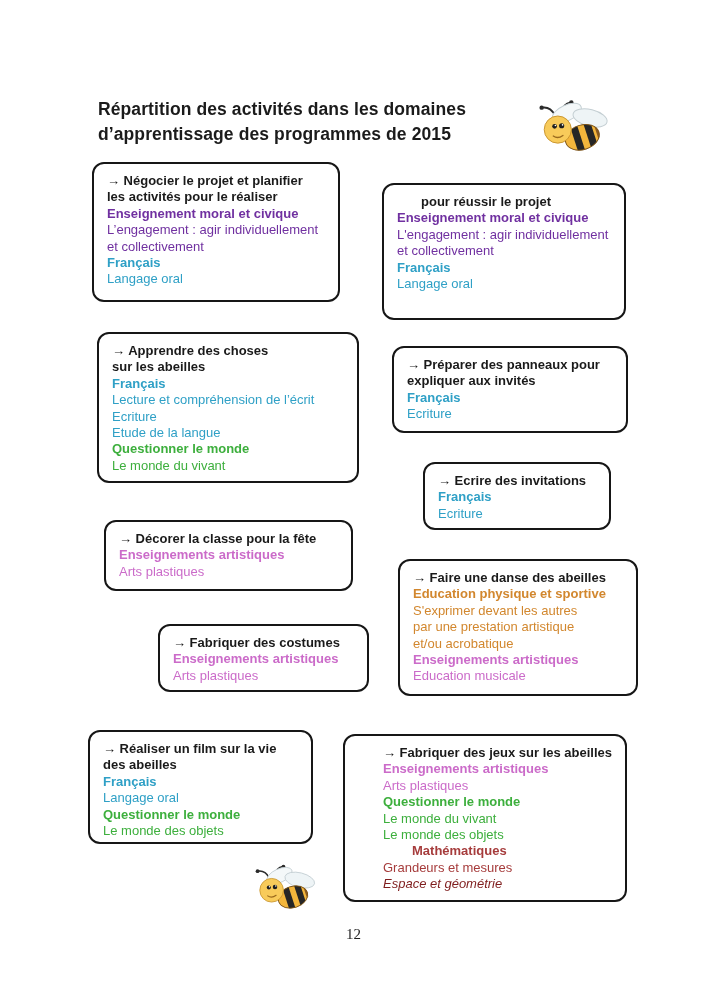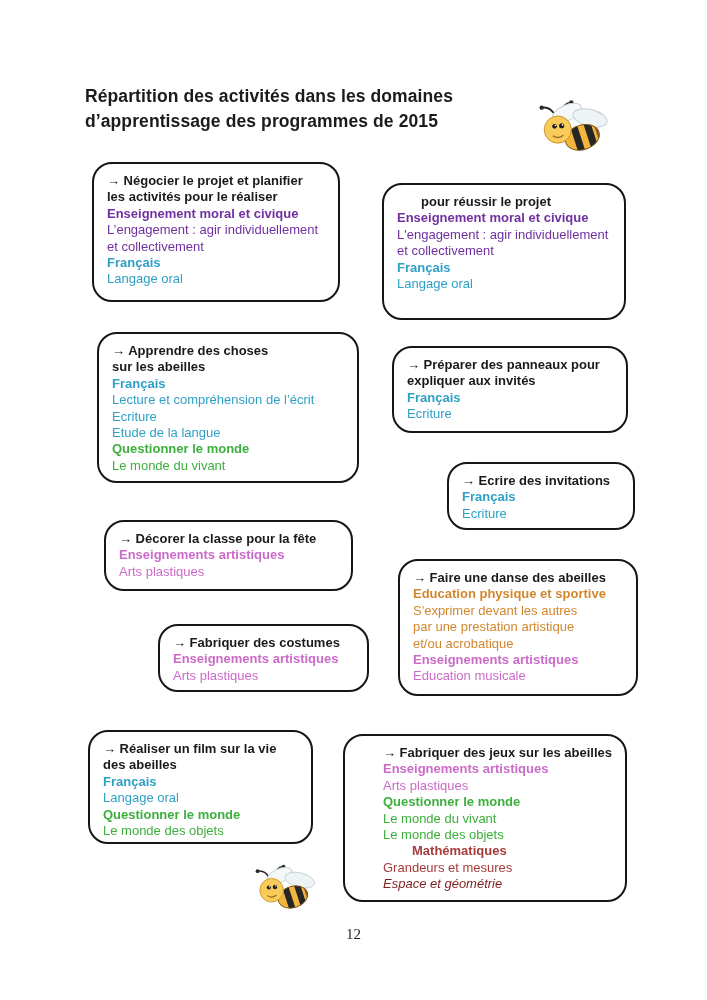--- a/index.html
+++ b/index.html
@@ -1,27 +1,27 @@
 <!DOCTYPE html>
 <html><head>
 <meta charset="utf-8">
 <style>
   html,body { margin:0; padding:0; background:#ffffff; }
   .page {
     position:relative; width:707px; height:1000px; background:#ffffff;
     font-family:"Liberation Sans", sans-serif; overflow:hidden;
   }
   .title {
-    position:absolute; left:83px; top:82px; margin:2px;
+    position:absolute; left:83px; top:82px; margin:15px;
     font-size:17.5px; line-height:24.5px; font-weight:bold; color:#1b1b1b;
     letter-spacing:0.1px;
   }
   .activity-box {
     position:absolute; box-sizing:border-box; background:#ffffff;
-    border:2px solid #161616; border-radius:20px;
+    border:2px solid #161616; border-radius:12px;
     padding:9px 10px 0 13px;
   }
   .activity-box .line {
     font-size:13px; line-height:16.4px; white-space:nowrap;
   }
   .activity-box .line.bold { font-weight:bold; }
   .pagenum {
     position:absolute; left:0; right:0; top:926px; text-align:center;
     font-family:"Liberation Serif", serif; font-size:15px; color:#1f1f1f;
   }
@@ -95,21 +95,21 @@
         <div class="line" style="color: rgb(47, 160, 198);">Etude de la langue</div>
         <div class="line bold" style="color: rgb(61, 175, 61);">Questionner le monde</div>
         <div class="line" style="color: rgb(61, 175, 61);">Le monde du vivant</div>
       </div>
       <div class="activity-box" style="left: 392px; top: 346px; width: 236px; height: 87px;">
         <div class="line bold" style="color: rgb(26, 26, 26);">→ Préparer des panneaux pour</div>
         <div class="line bold" style="color: rgb(26, 26, 26);">expliquer aux invités</div>
         <div class="line bold" style="color: rgb(47, 160, 198);">Français</div>
         <div class="line" style="color: rgb(47, 160, 198);">Ecriture</div>
       </div>
-      <div class="activity-box" style="left: 423px; top: 462px; width: 188px; height: 68px; margin-left: 24px;">
+      <div class="activity-box" style="left: 423px; top: 462px; width: 188px; height: 68px;">
         <div class="line bold" style="color: rgb(26, 26, 26);">→ Ecrire des invitations</div>
         <div class="line bold" style="color: rgb(47, 160, 198);">Français</div>
         <div class="line" style="color: rgb(47, 160, 198);">Ecriture</div>
       </div>
       <div class="activity-box" style="left: 104px; top: 520px; width: 249px; height: 71px;">
         <div class="line bold" style="color: rgb(26, 26, 26);">→ Décorer la classe pour la fête</div>
         <div class="line bold" style="color: rgb(203, 107, 201);">Enseignements artistiques</div>
         <div class="line" style="color: rgb(203, 107, 201);">Arts plastiques</div>
       </div>
       <div class="activity-box" style="left: 398px; top: 559px; width: 240px; height: 137px;">

